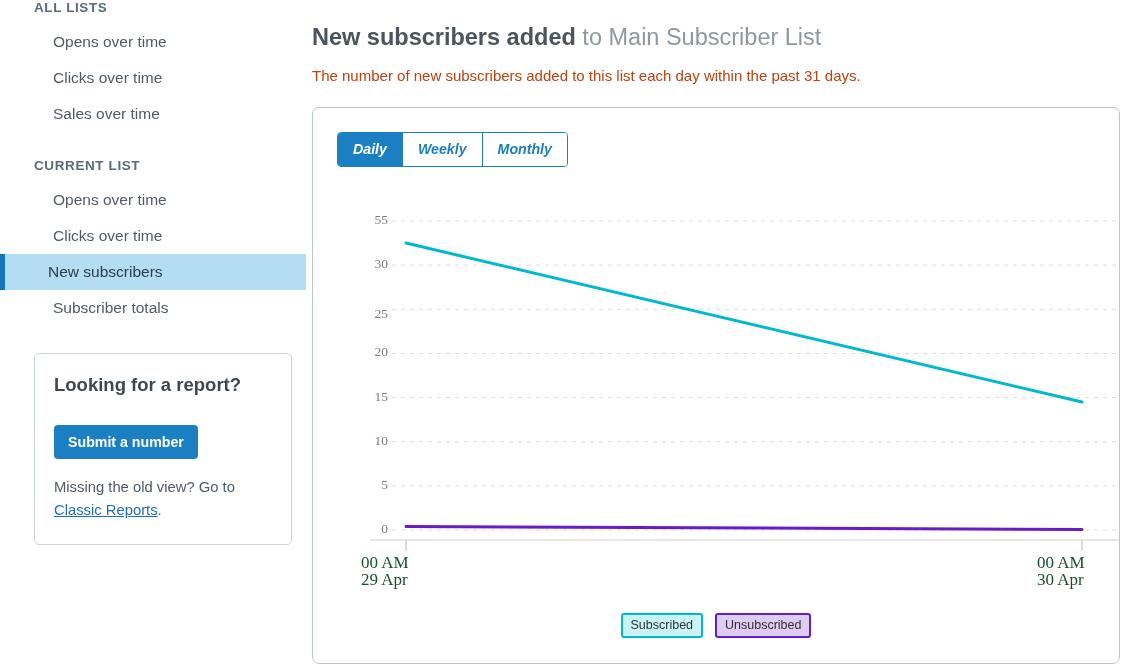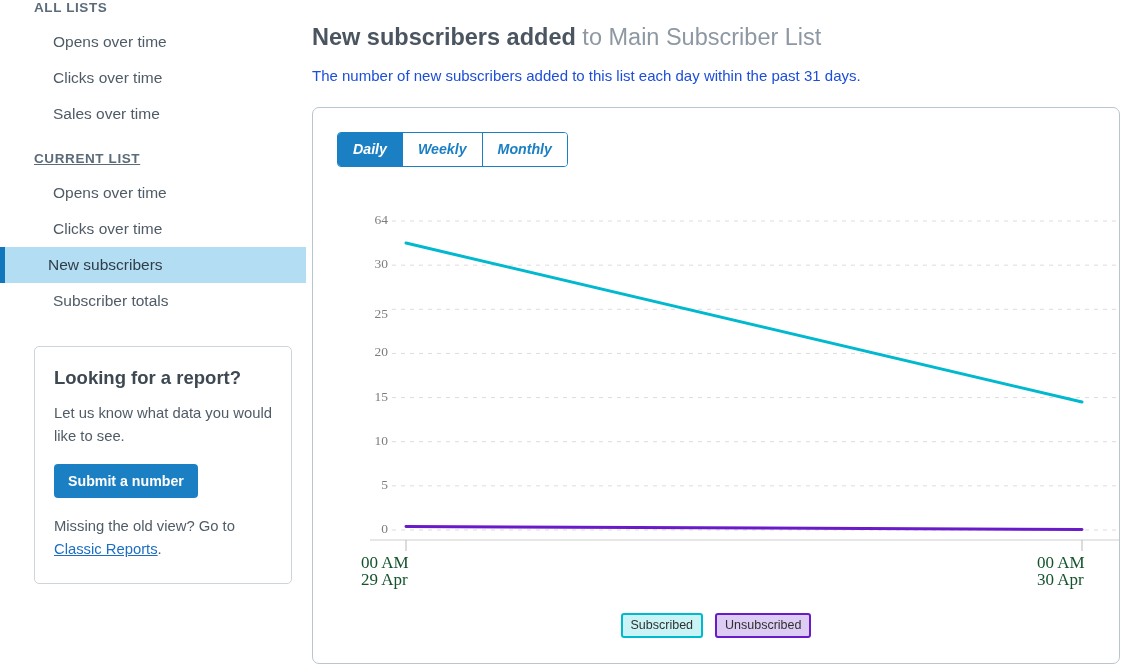--- a/index.html
+++ b/index.html
@@ -31,21 +31,21 @@
   }
   .nav-section-title {
     font-size: 13.5px;
     font-weight: bold;
     letter-spacing: 0.6px;
     color: #5b6b79;
     padding: 0 0 0 34px;
     margin: 0 0 9px 0;
     text-transform: uppercase;
   }
-  .nav-section-title.second { margin-top: 19px; text-decoration: underline; }
+  .nav-section-title.second { margin-top: 26px; }
   .nav-list { list-style: none; margin: 0; padding: 0; }
   .nav-item {
     font-size: 15.5px;
     color: #4f5b66;
     padding: 8px 0 8px 48px;
     line-height: 20px;
     border-left: 5px solid transparent;
     box-sizing: border-box;
     cursor: pointer;
   }
@@ -111,21 +111,21 @@
     font-weight: normal;
     line-height: 30px;
   }
   .page-title .strong {
     font-weight: bold;
     color: #4a5560;
   }
   .page-sub {
     margin: 14px 0 0 0;
     font-size: 15px;
-    color: #1d4ed8;
+    color: #c2410c;
     line-height: 20px;
   }
 
   .chart-card {
     margin-top: 21px;
     border: 1px solid #b8c6ce;
     border-radius: 7px;
     height: 557px;
     box-sizing: border-box;
     position: relative;
@@ -238,21 +238,20 @@
       <ul class="nav-list">
         <li class="nav-item">Opens over time</li>
         <li class="nav-item">Clicks over time</li>
         <li class="nav-item active">New subscribers</li>
         <li class="nav-item">Subscriber totals</li>
       </ul>
     </div>
 
     <div class="report-card">
       <h3>Looking for a report?</h3>
-      <p>Let us know what data you would like to see.</p>
       <button class="submit-btn">Submit a number</button>
       <p><span>Missing the old view? Go to </span><a class="classic-link">Classic Reports</a><span>.</span></p>
     </div>
   </aside>
 
   <main class="main">
 
     <h1 class="page-title"><span class="strong">New subscribers added</span><span> to Main Subscriber List</span></h1>
 
     <p class="page-sub">The number of new subscribers added to this list each day within the past 31 days.</p>
@@ -282,21 +281,21 @@
             <polyline points="93,418.4685714285714 769,421.55857142857144" fill="none" stroke="#6a1bc9" stroke-width="3" stroke-linecap="round"></polyline>
           </svg>
         <div id="ytick-layer">
             <div class="tick-label" style="left: 35px; top: 413px;">0</div>
             <div class="tick-label" style="left: 35px; top: 368.857px;">5</div>
             <div class="tick-label" style="left: 35px; top: 324.714px;">10</div>
             <div class="tick-label" style="left: 35px; top: 280.571px;">15</div>
             <div class="tick-label" style="left: 35px; top: 236.429px;">20</div>
             <div class="tick-label" style="left: 35px; top: 198px;">25</div>
             <div class="tick-label" style="left: 35px; top: 148.143px;">30</div>
-            <div class="tick-label" style="left: 35px; top: 104px;">64</div>
+            <div class="tick-label" style="left: 35px; top: 104px;">55</div>
           </div>
         <div id="xtick-layer">
             <div class="xtick-label" style="left: 48px; top: 446px;">
               <div>00 AM</div>
               <div>29 Apr</div>
             </div>
             <div class="xtick-label" style="left: 724px; top: 446px;">
               <div>00 AM</div>
               <div>30 Apr</div>
             </div>

